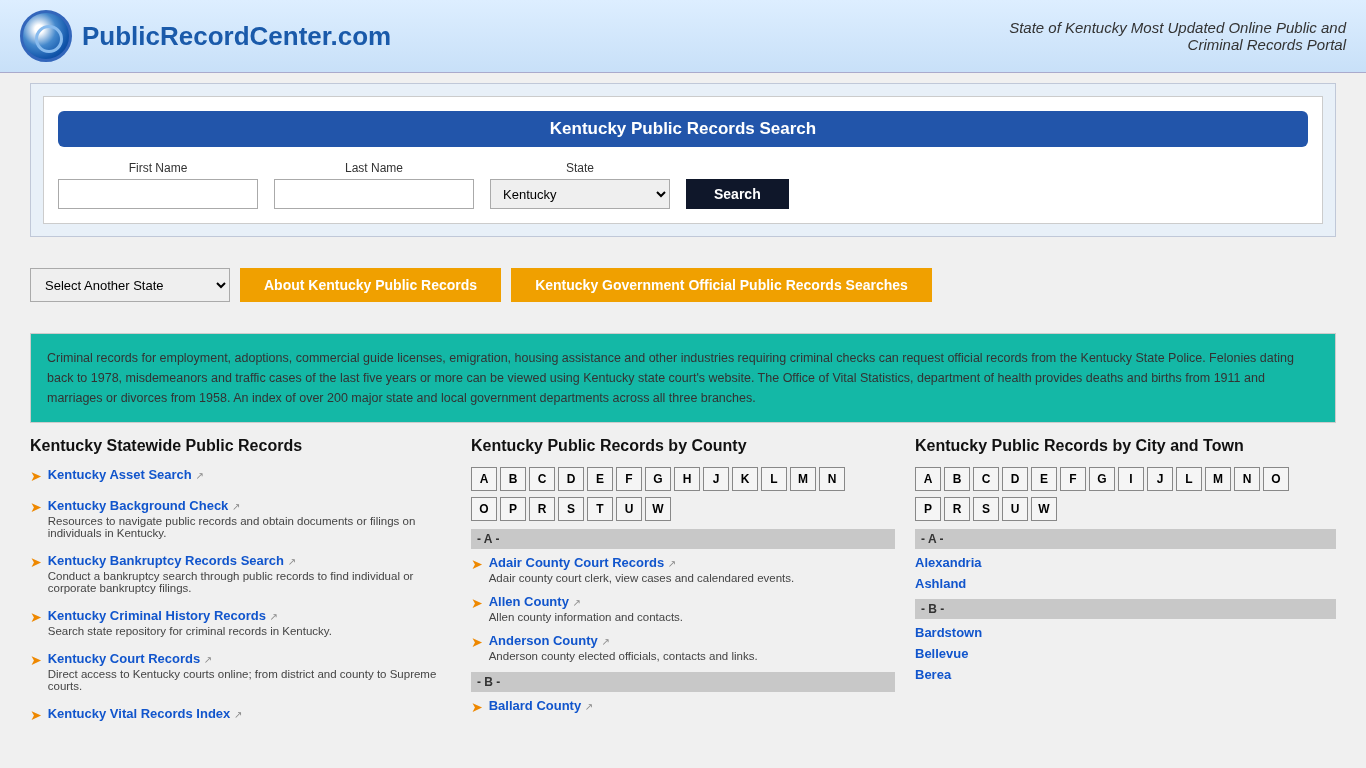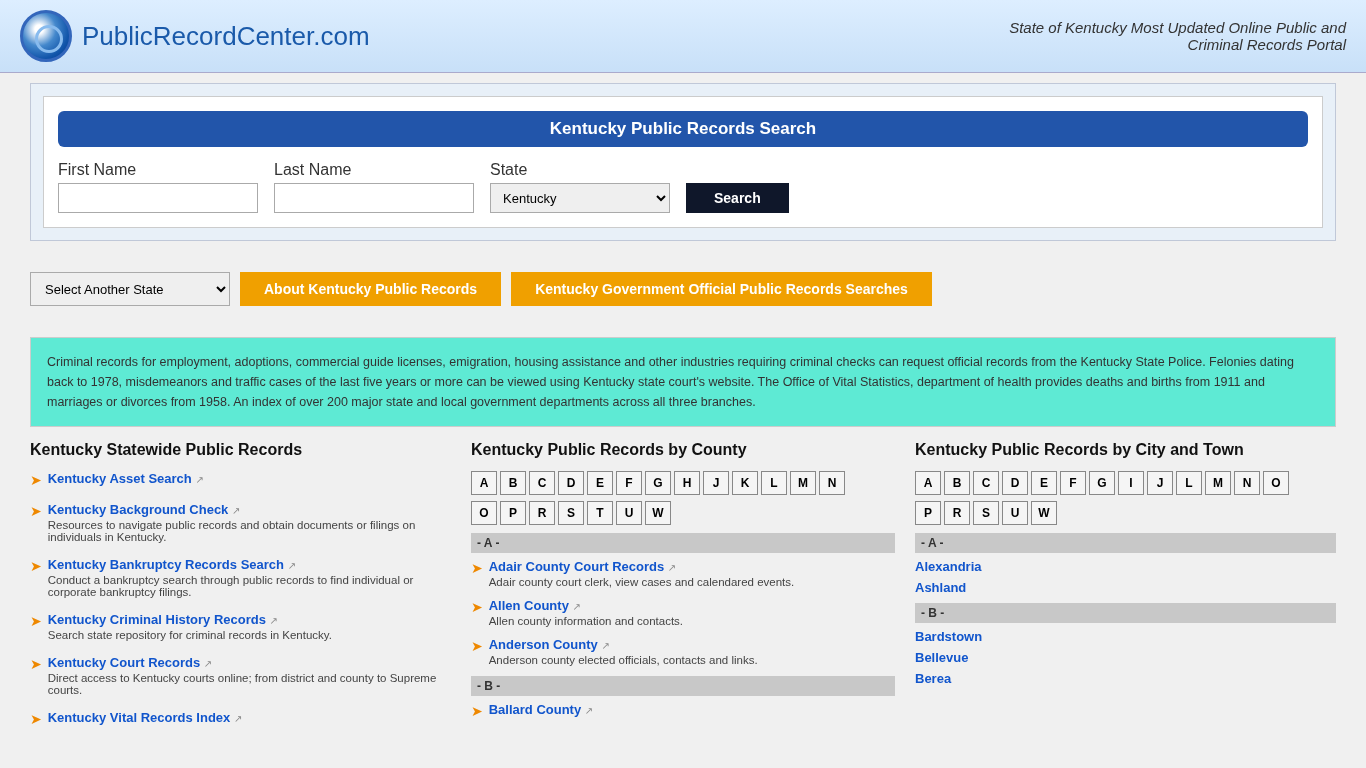--- a/index.html
+++ b/index.html
@@ -24,21 +24,21 @@
     }
     #logo-icon::after {
       content: '';
       position: absolute;
       top: 12px; left: 12px;
       width: 22px; height: 22px;
       border-radius: 50%;
       border: 3px solid #88bbee;
       background: transparent;
     }
-    #site-title { font-size: 26px; font-weight: normal; color: #1a5aaa; }
+    #site-title { font-size: 26px; font-weight: bold; color: #1a5aaa; }
     #header-tagline { font-style: italic; font-size: 15px; color: #333; text-align: right; }
 
     
     #ad-section {
       background: #e8f0f8;
       border: 1px solid #c0c8d8;
       margin: 10px 30px;
       padding: 12px;
     }
     #ad-label { font-size: 10px; color: #999; text-align: center; margin-bottom: 4px; }
@@ -52,21 +52,21 @@
       color: #fff;
       font-size: 17px;
       font-weight: bold;
       text-align: center;
       padding: 8px;
       margin-bottom: 14px;
       border-radius: 6px;
     }
     #search-fields { display: flex; gap: 16px; align-items: flex-end; }
     .search-field { display: flex; flex-direction: column; gap: 4px; }
-    .search-field label { font-size: 16px; }
+    .search-field label { font-size: 12px; text-align: center; }
     .search-field input, .search-field select {
       border: 1px solid #aaa;
       padding: 5px 8px;
       font-size: 13px;
       height: 30px;
     }
     .search-field.firstname input { width: 200px; }
     .search-field.lastname input { width: 200px; }
     .search-field.state select { width: 180px; }
     #search-btn {
@@ -112,21 +112,21 @@
       padding: 7px 24px;
       border: none;
       font-size: 14px;
       cursor: pointer;
       height: 34px;
     }
 
     
     #description {
       margin: 0 30px 14px;
-      background: #5eead4;
+      background: #14b8a6;
       border: 1px solid #ccc;
       padding: 14px 16px;
       font-size: 12.5px;
       line-height: 1.6;
       color: #333;
     }
 
     
     #main-content {
       display: flex;

